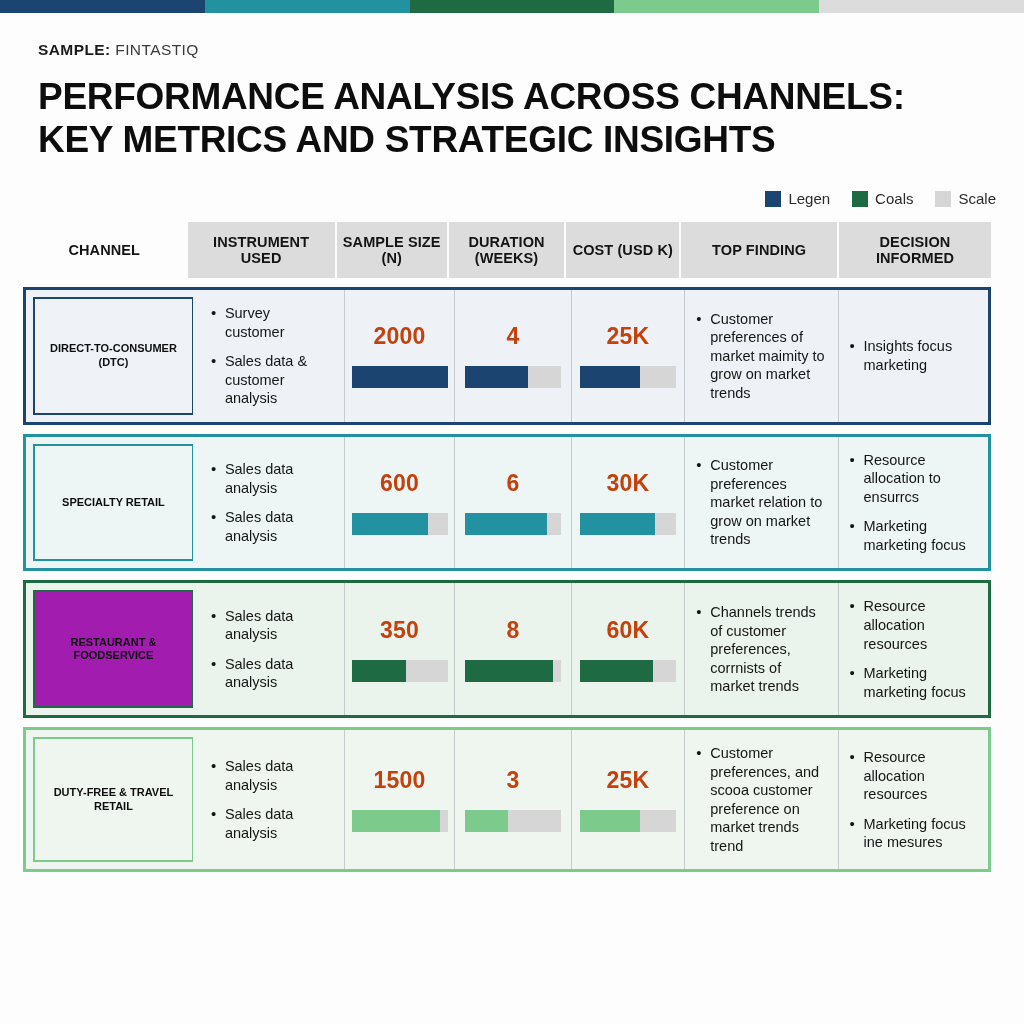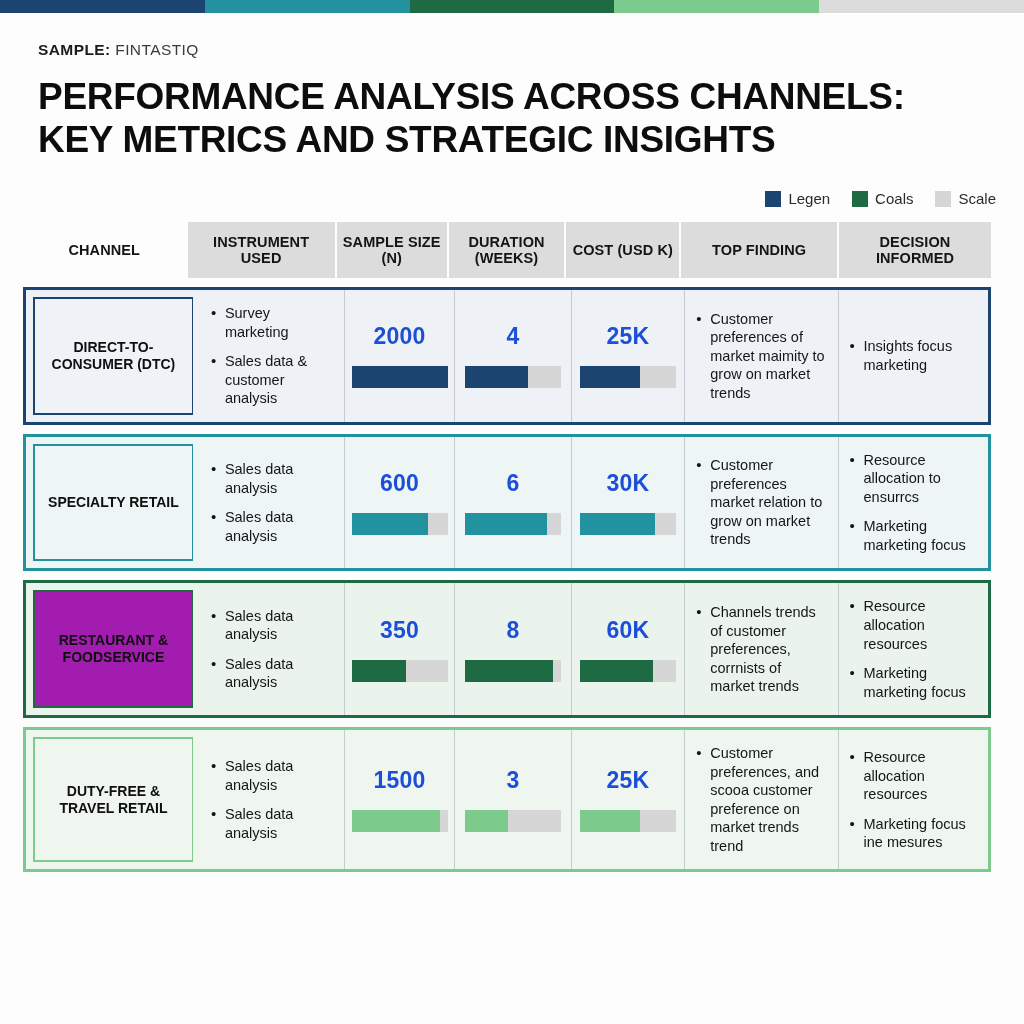--- a/index.html
+++ b/index.html
@@ -65,38 +65,38 @@
   .brow { margin-top: 9px; border: 3px solid #1b4570; background: #eef2f6; }
   .brow .cell {
     padding: 14px 11px;
     display: flex; flex-direction: column; justify-content: center;
     border-right: 1px solid rgba(120,130,140,.35);
   }
   .brow .cell:last-child { border-right: none; }
 
   .channel-cell {
     align-items: center; justify-content: center; text-align: center;
-    font-weight: 700; font-size: 14px; line-height: 1.22; color: #0f0f0f;
+    font-weight: 700; font-size: 11px; line-height: 1.22; color: #0f0f0f;
     border: 2px solid #2d5d89;
     margin: 7px; padding: 6px;
     background: #eef2f6;
   }
   .bullets { list-style: none; }
   .bullets li {
     position: relative; padding-left: 14px; margin-bottom: 11px;
     font-size: 14.5px; line-height: 1.28; color: #161616;
   }
   .bullets li:last-child { margin-bottom: 0; }
   .bullets li::before {
     content: "\2022"; position: absolute; left: 0; top: -1px; font-size: 15px;
   }
 
   .metric-cell { align-items: center; justify-content: center; }
   .metric-value {
-    font-size: 23px; font-weight: 700; color: #1d4ed8; text-align: center;
+    font-size: 23px; font-weight: 700; color: #c2410c; text-align: center;
     margin-bottom: 16px; letter-spacing: .2px;
   }
   .bar-track {
     width: 96px; height: 22px; background: #d6d6d6; position: relative; overflow: hidden;
   }
   .bar-fill { height: 100%; }
 
   .finding-cell, .decision-cell { justify-content: flex-start; }
 
   
@@ -151,21 +151,21 @@
         <div class="hcell c-duration">DURATION (WEEKS)</div>
         <div class="hcell c-cost">COST (USD K)</div>
         <div class="hcell c-finding">TOP FINDING</div>
         <div class="hcell c-decision">DECISION INFORMED</div>
       </div>
     <div>
         <div class="trow brow" style="border-color: rgb(27, 69, 112); background: rgb(238, 242, 246);">
           <div class="cell channel-cell c-channel" style="border-color: rgb(27, 69, 112); background: rgb(239, 243, 247);">DIRECT-TO-CONSUMER (DTC)</div>
           <div class="cell c-instr">
             <ul class="bullets">
-              <li>Survey marketing</li>
+              <li>Survey customer</li>
               <li>Sales data &amp; customer analysis</li>
             </ul>
           </div>
           <div class="cell metric-cell c-sample">
             <div class="metric-value">2000</div>
             <div class="bar-track">
               <div class="bar-fill" style="width: 100%; background: rgb(27, 69, 112);"></div>
             </div>
           </div>
           <div class="cell metric-cell c-duration">

